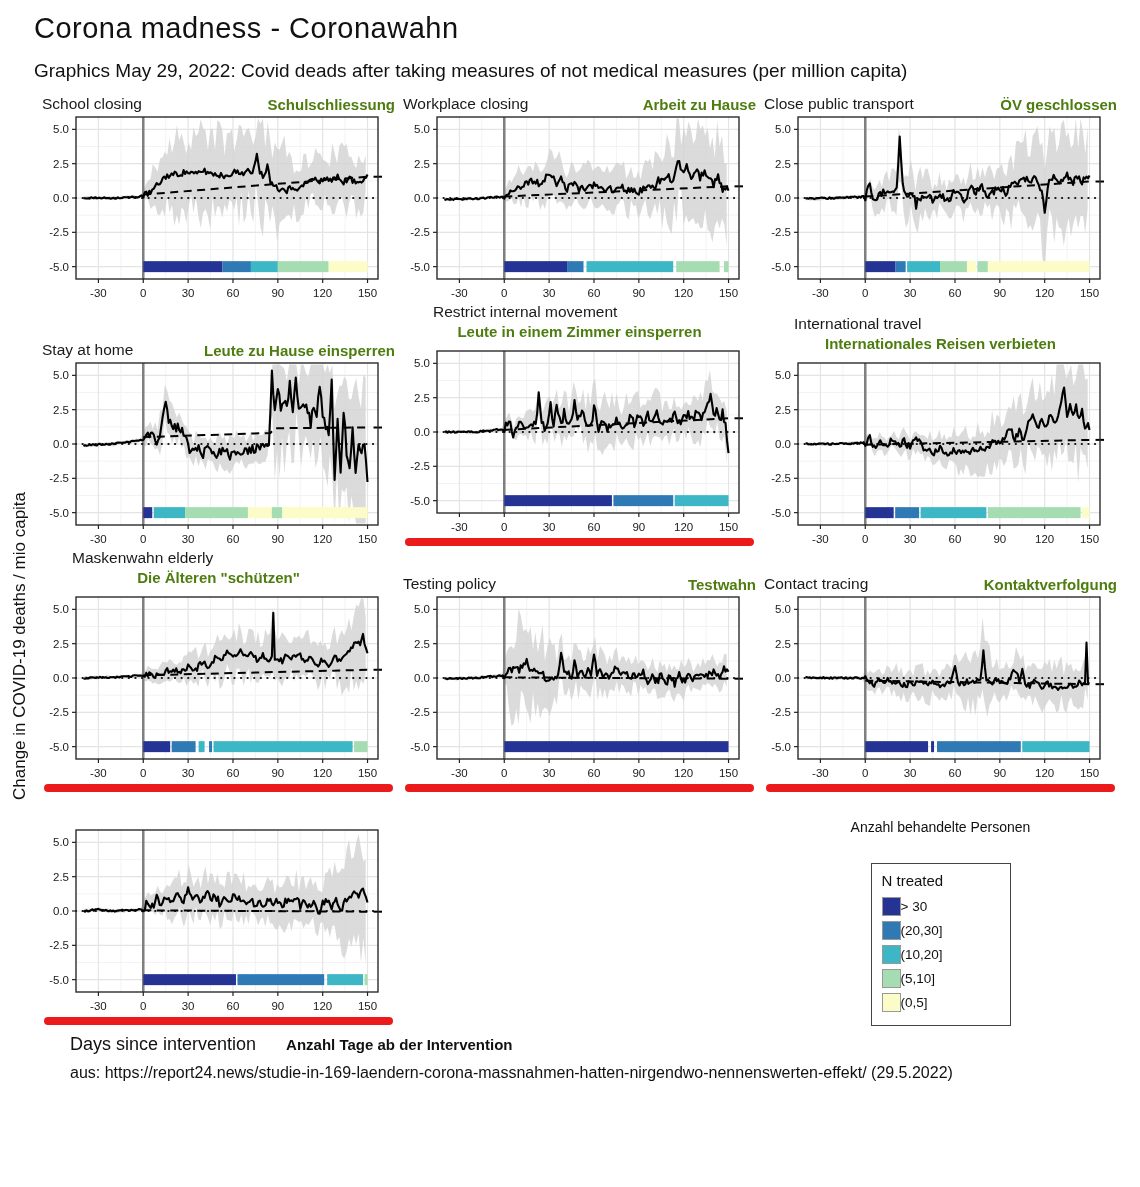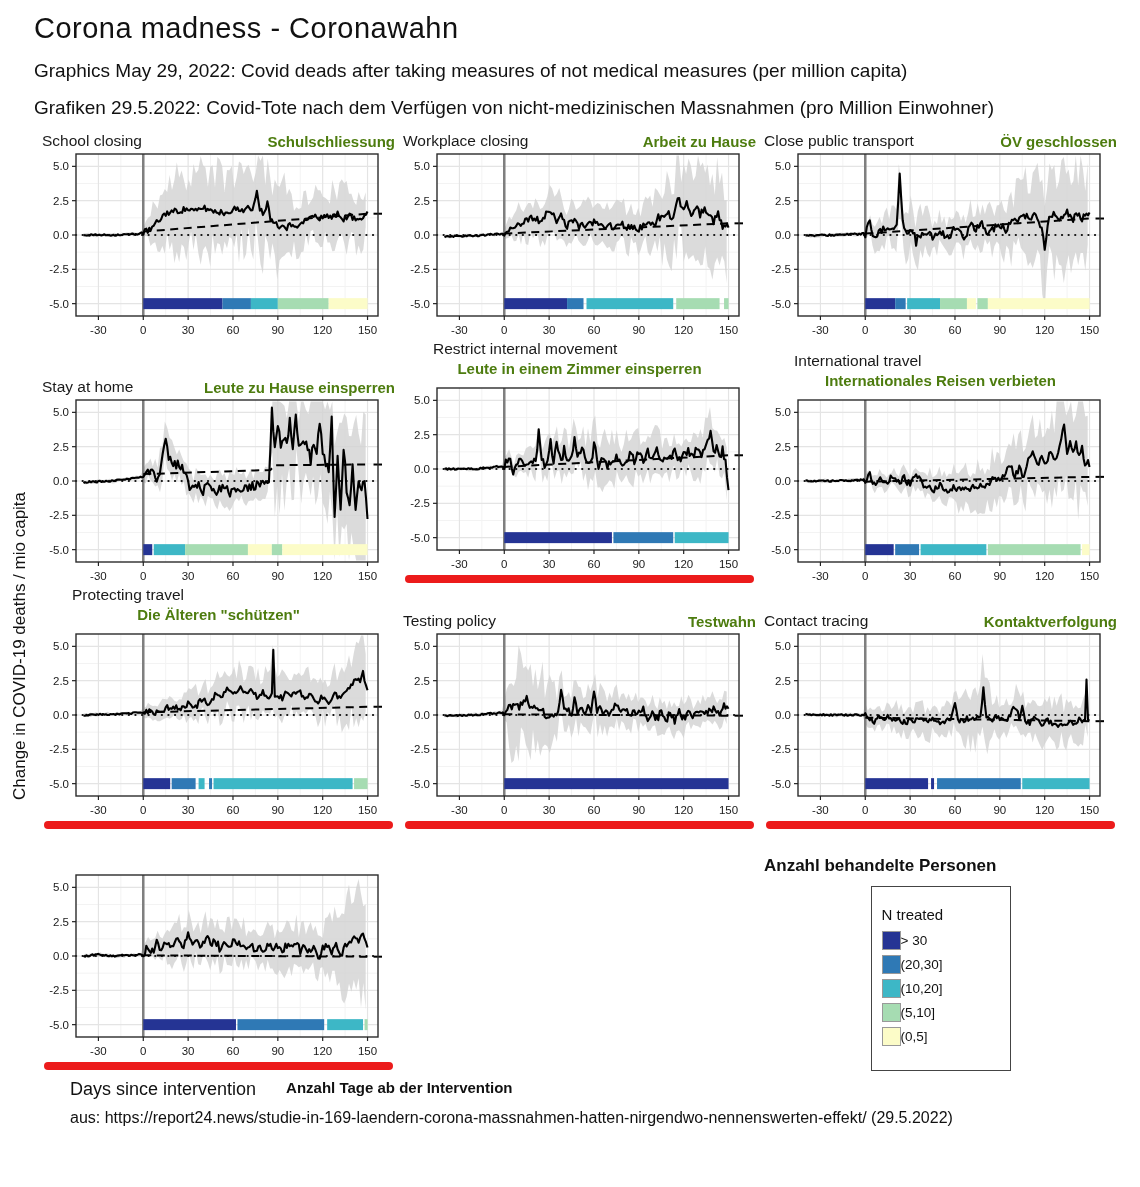--- a/index.html
+++ b/index.html
@@ -14,40 +14,39 @@
   .row{display:flex;gap:8px;align-items:flex-end;margin-bottom:2px}
   .cell{width:353px}
   .ptitle{height:25px;display:flex;justify-content:space-between;align-items:flex-end;
           gap:16px;font-size:15.5px;color:#1a1a1a}
   .ptitle .de{font-weight:700;font-size:15px;color:#4d7c0f}
   .ptitle.two{display:block;height:44px}
   .ptitle.two .en{display:block;text-align:left;padding-left:30px}
   .ptitle.two .de{display:block;text-align:center;margin-top:2px}
   .redline{height:8px;border-radius:4px;margin:3px 2px 1px 2px}
   .legend-cell{width:353px;align-self:flex-start}
-  .lg-head{font-weight:700;font-size:17px;margin-top:24px}
-  .lg-box{width:118px;margin:10px auto 0 auto;border:1.5px solid #444;
-          padding:19px 10px;background:#fff}
+  .lg-head{font-weight:400;font-size:14px;text-align:center;margin-top:24px}
+  .lg-box{width:118px;margin:28px auto 0 auto;border:1.5px solid #444;
+          padding:8px 10px;background:#fff}
   .lg-title{font-size:15px;margin-bottom:8px}
   .lg-row{display:flex;align-items:center;margin:5px 0}
   .lg-sw{width:17px;height:17px;border:1px solid #999;flex:0 0 auto}
   .lg-lb{font-size:13.5px}
-  .xlabels{padding-left:70px;margin-top:8px;display:flex;align-items:flex-start;gap:30px}
+  .xlabels{padding-left:70px;margin-top:8px;display:flex;align-items:center;gap:30px}
   .x-en{font-size:18px}
   .x-de{font-size:15px;font-weight:700}
   .src{padding-left:70px;font-size:16px;margin-top:9px}
   svg{display:block}
 </style>
 </head>
 <body>
 
 <div class="header">
   <div class="title">Corona madness - Coronawahn</div>
   <div class="sub">Graphics May 29, 2022: Covid deads after taking measures of not medical measures (per million capita)</div>
-  <div class="sub">Grafiken 29.5.2022: Covid-Tote nach dem Verfügen von nicht-medizinischen Massnahmen (pro Million Einwohner)</div>
 </div>
 
 <div class="ylab">Change in COVID-19 deaths / mio capita</div>
 
 <div class="grid" id="grid">
     <div class="row">
       <div class="cell">
         <div class="ptitle">
           <span class="en">School closing</span>
           <span class="de">Schulschliessung</span>
@@ -450,21 +449,21 @@
           <line x1="30" y1="119.32203389830508" x2="34" y2="119.32203389830508" stroke="#222" stroke-width="1.2"></line>
           <text x="27" y="123.32203389830508" text-anchor="end" font-size="11.5" fill="#1a1a1a" font-family="Liberation Sans, sans-serif">-2.5</text>
           <line x1="30" y1="153.64406779661016" x2="34" y2="153.64406779661016" stroke="#222" stroke-width="1.2"></line>
           <text x="27" y="157.64406779661016" text-anchor="end" font-size="11.5" fill="#1a1a1a" font-family="Liberation Sans, sans-serif">-5.0</text>
         </svg>
       </div>
     </div>
     <div class="row">
       <div class="cell">
         <div class="ptitle two">
-          <span class="en">Protecting travel</span>
+          <span class="en">Maskenwahn elderly</span>
           <span class="de">Die Älteren "schützen"</span>
         </div>
         <svg width="340" height="188" viewBox="0 0 340 188">
           <rect x="34" y="4" width="302" height="162" fill="#ffffff"></rect>
           <line x1="78.85148514851485" y1="4" x2="78.85148514851485" y2="166" stroke="#f3f3f3" stroke-width="1"></line>
           <line x1="123.7029702970297" y1="4" x2="123.7029702970297" y2="166" stroke="#f3f3f3" stroke-width="1"></line>
           <line x1="168.55445544554456" y1="4" x2="168.55445544554456" y2="166" stroke="#f3f3f3" stroke-width="1"></line>
           <line x1="213.4059405940594" y1="4" x2="213.4059405940594" y2="166" stroke="#f3f3f3" stroke-width="1"></line>
           <line x1="258.25742574257424" y1="4" x2="258.25742574257424" y2="166" stroke="#f3f3f3" stroke-width="1"></line>
           <line x1="303.1089108910891" y1="4" x2="303.1089108910891" y2="166" stroke="#f3f3f3" stroke-width="1"></line>

